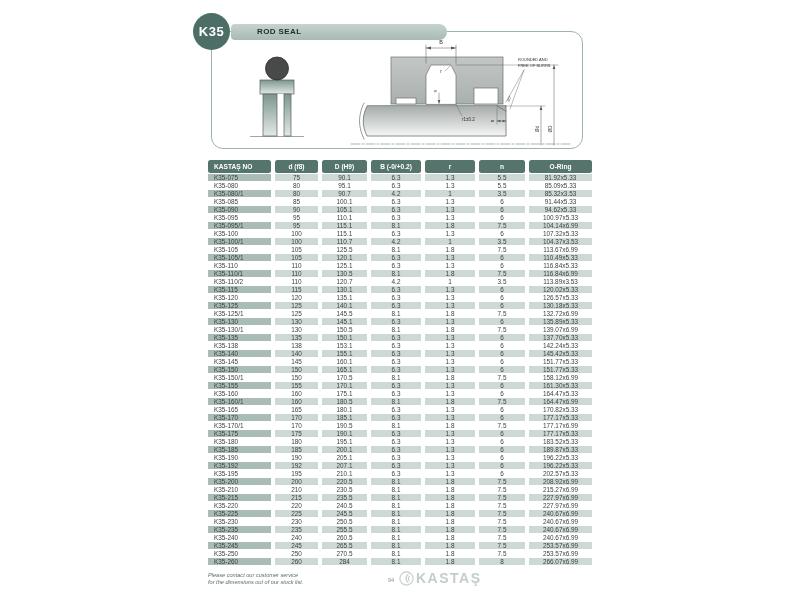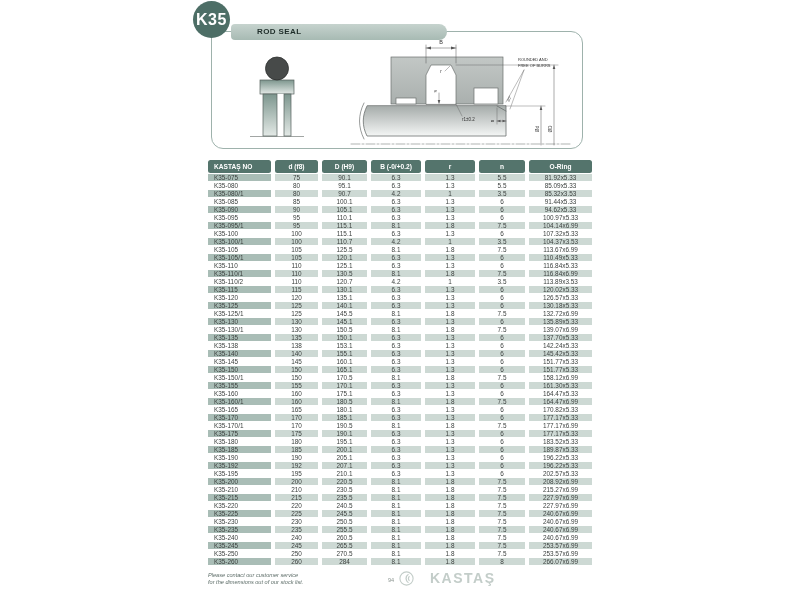--- a/index.html
+++ b/index.html
@@ -1,23 +1,23 @@
 <!DOCTYPE html>
 <html><head>
 <meta charset="utf-8">
 <style>
   * { margin:0; padding:0; box-sizing:border-box; }
   html,body { width:800px; height:600px; background:#fff; font-family:"Liberation Sans", sans-serif; }
   .page { position:relative; width:800px; height:600px; background:#fff; overflow:hidden; }
 
   
   .badge {
-    position:absolute; left:193px; top:1px; width:37px; height:37px;
+    position:absolute; left:193px; top:13px; width:37px; height:37px;
     background:#4d6e66; border-radius:50%; color:#fff; font-weight:bold;
-    font-size:16px; display:flex; align-items:center; justify-content:center;
+    font-size:13px; display:flex; align-items:center; justify-content:center;
     z-index:4; letter-spacing:.5px;
   }
   .title-pill {
     position:absolute; left:231px; top:24px; width:216px; height:16px;
     background:linear-gradient(#c6d3ce,#a7bab3); border-radius:4px 8px 8px 4px;
     font-size:8px; font-weight:bold; color:#1e2d29; line-height:16px;
     padding-left:26px; letter-spacing:.4px; z-index:3;
   }
 
   
@@ -47,21 +47,21 @@
   .td:first-child { text-align:left; padding-left:6px; }
   .trow.shaded .td { background:#cdd9d4; }
   .trow.shaded .td:first-child { background:#a9bdb6; }
 
   
   .footer-note {
     position:absolute; left:208px; top:572px; font-size:5.6px; line-height:7px;
     font-style:italic; color:#5d6d68;
   }
   .page-number { position:absolute; left:388px; top:577px; font-size:5.5px; color:#8a948f; }
-  .brand { position:absolute; left:399px; top:570px; display:flex; align-items:center; gap:16px; }
+  .brand { position:absolute; left:399px; top:570px; display:flex; align-items:center; gap:2px; }
   .brand span { font-size:14px; color:#c3cdc9; letter-spacing:1.5px; font-weight:bold; }
 </style>
 </head>
 <body>
 
 <div class="page">
 
   <div class="badge">K35</div>
   <div class="title-pill">ROD SEAL</div>
 

